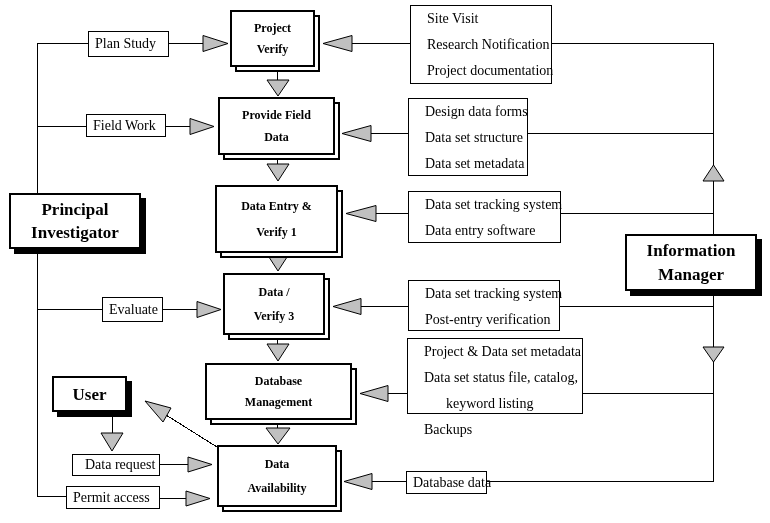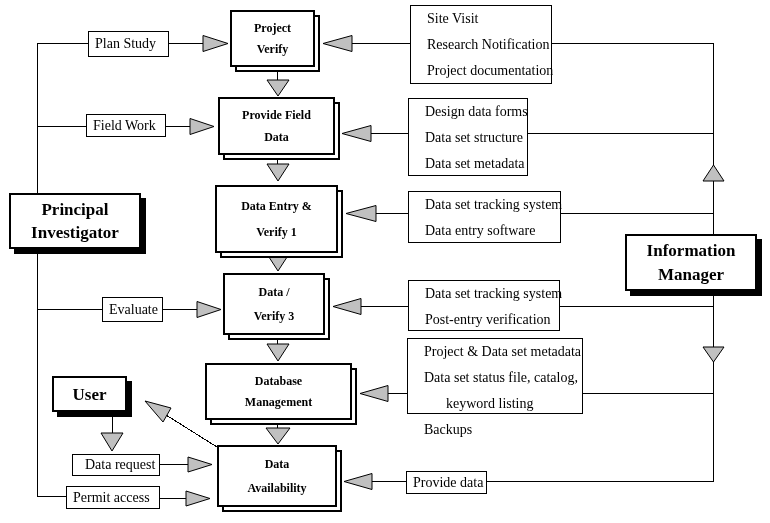--- a/index.html
+++ b/index.html
@@ -144,20 +144,20 @@
   <div class="box note" style="left:408px;top:280px;width:152px;height:51px;">
     <div>Data set tracking system</div>
     <div>Post-entry verification</div>
   </div>
   <div class="box note" style="left:407px;top:338px;width:176px;height:76px;">
     <div>Project &amp; Data set metadata</div>
     <div>Data set status file, catalog,</div>
     <div class="indent">keyword listing</div>
     <div>Backups</div>
   </div>
-  <div class="box small" style="left:406px;top:471px;width:81px;height:23px;">Provide data</div>
+  <div class="box small" style="left:406px;top:471px;width:81px;height:23px;">Database data</div>
 
   <div class="box boldbox shadow-solid f17" style="left:625px;top:234px;width:132px;height:57px;">
     <div>Information</div>
     <div>Manager</div>
   </div>
 
 </div>
 
 </body></html>

